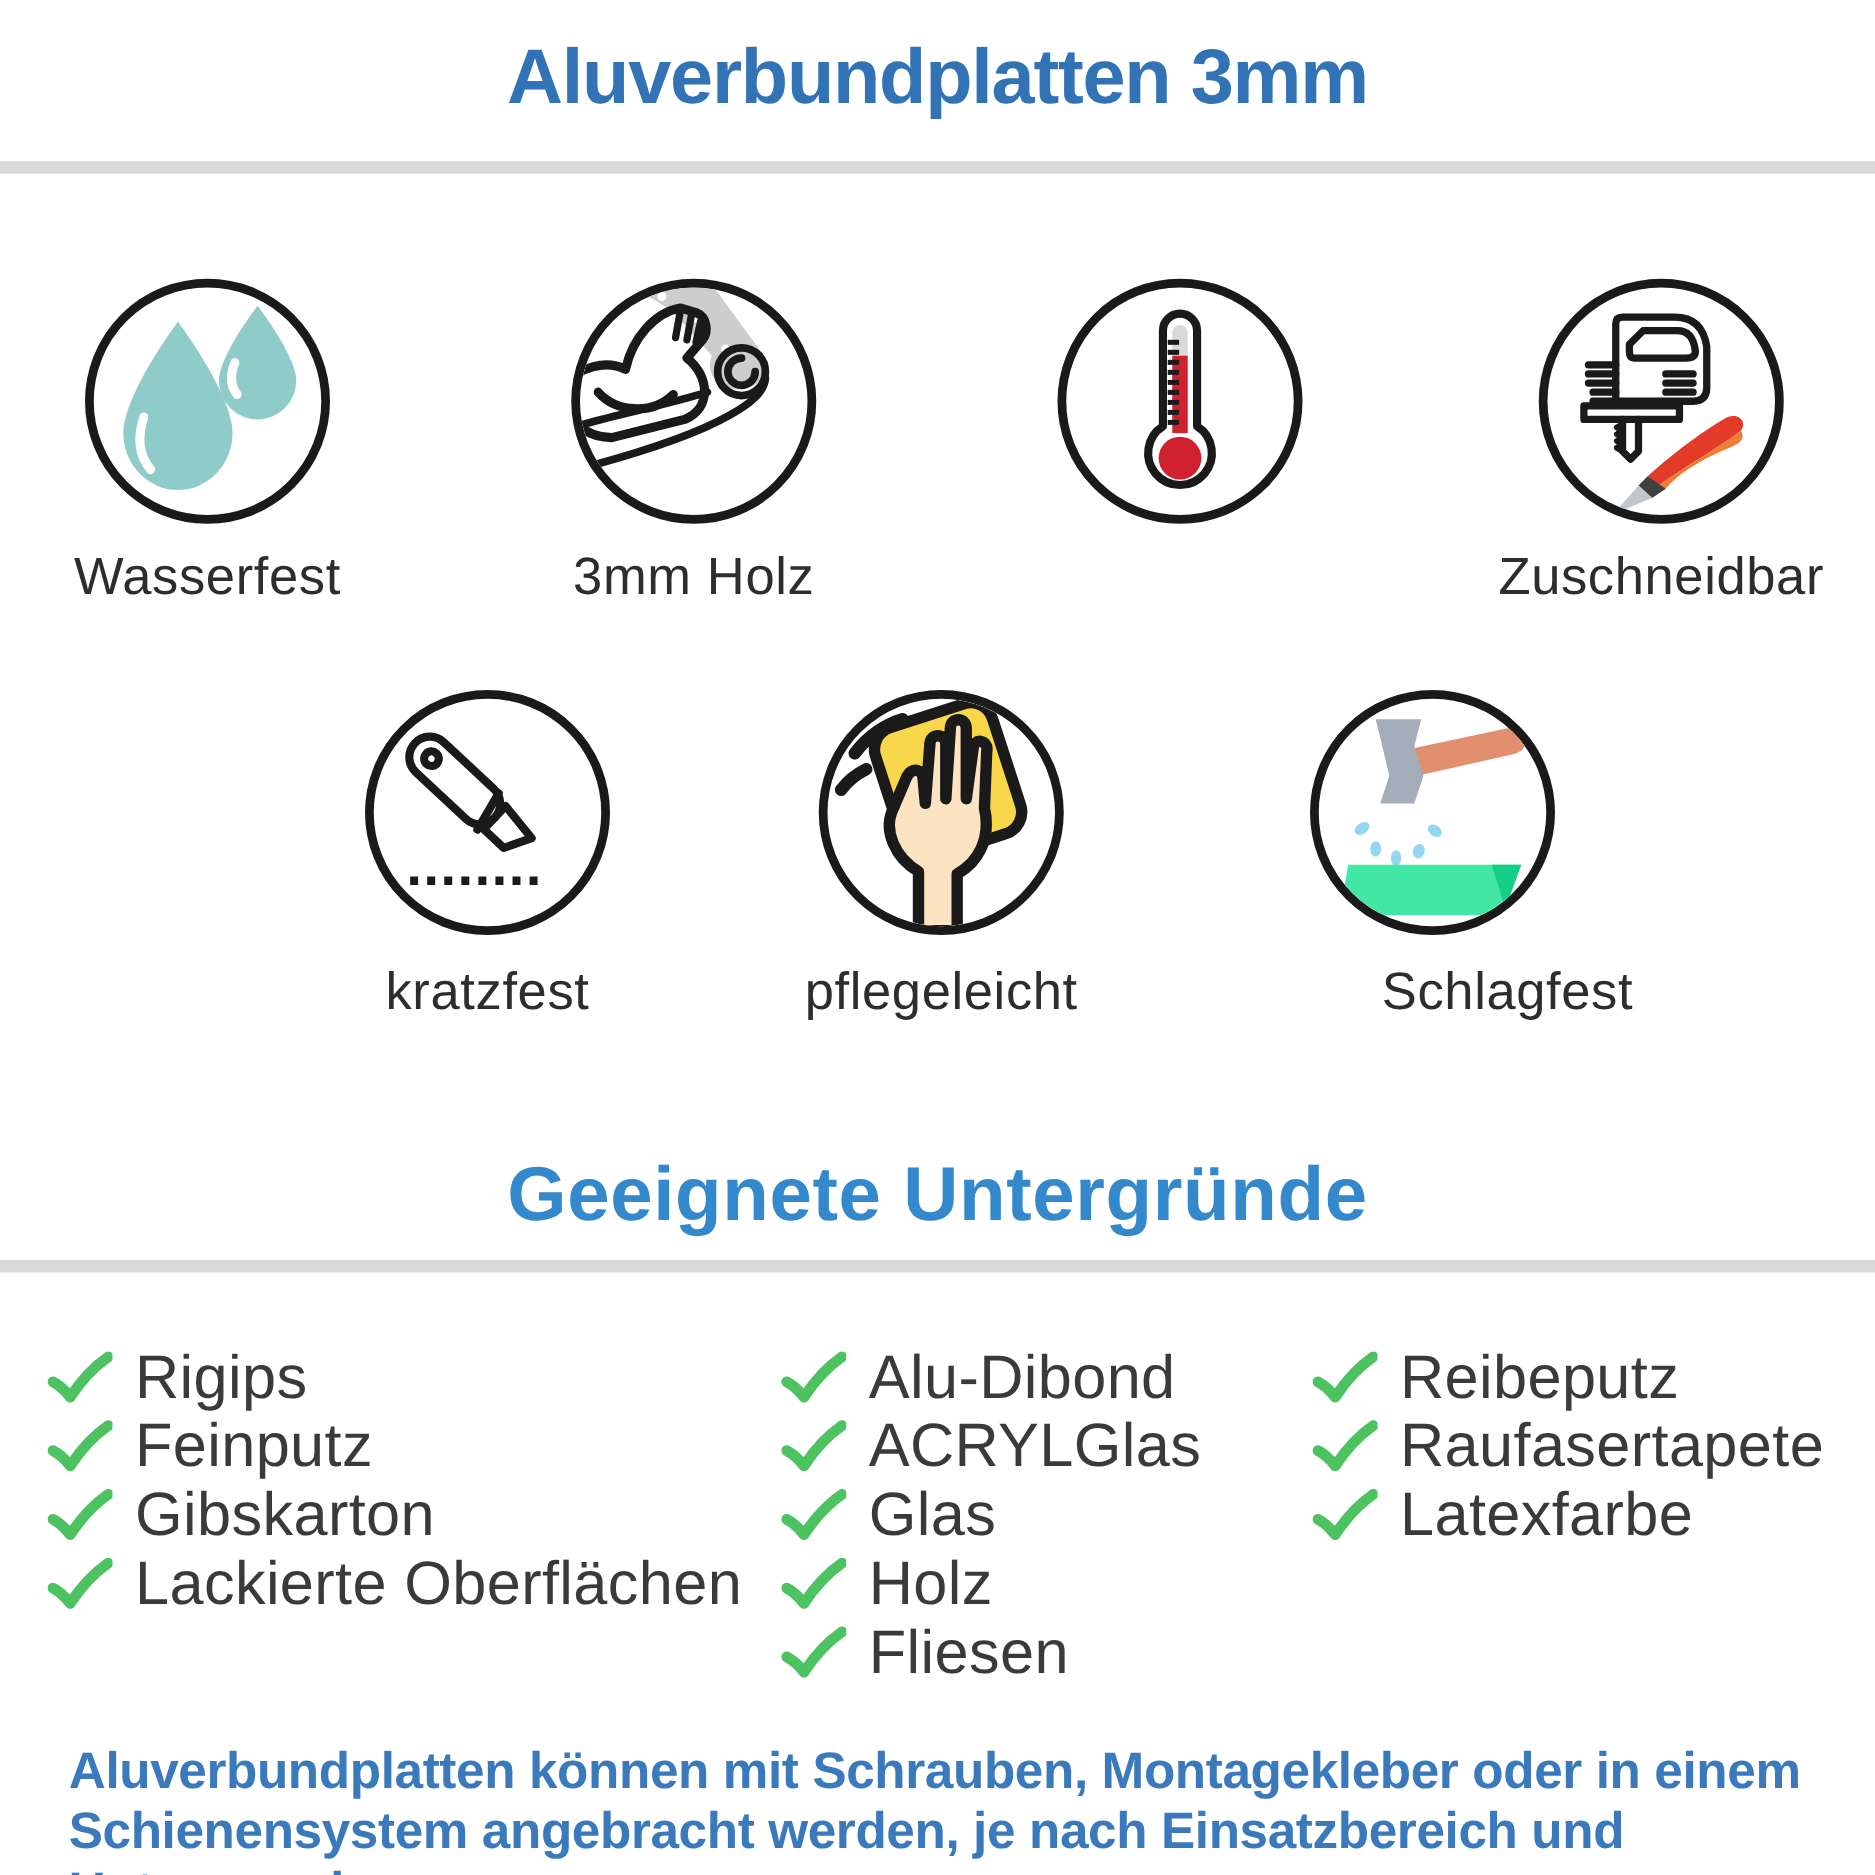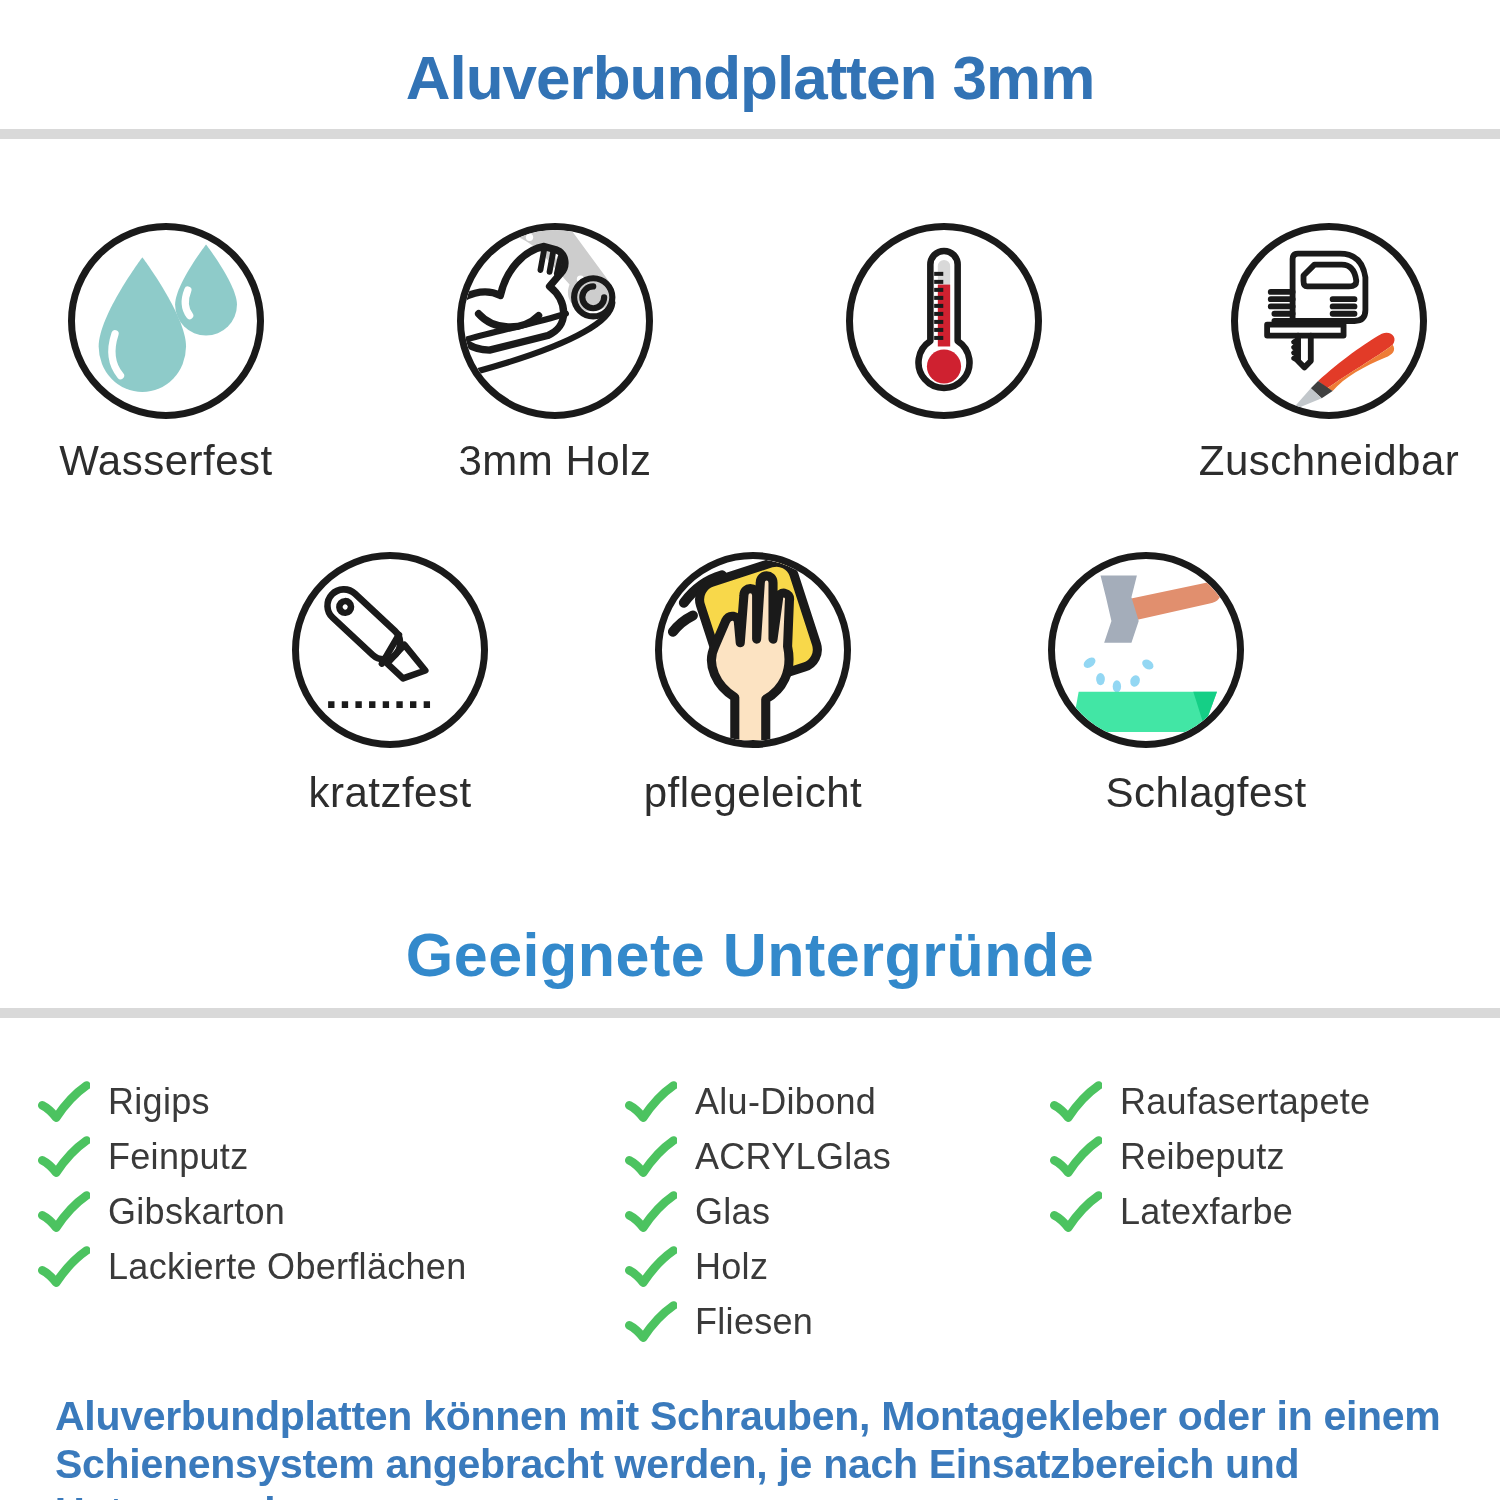--- a/index.html
+++ b/index.html
@@ -24,21 +24,21 @@
     --knife-red:#e23b28;
     --knife-orange:#ee7d37;
     --ink:#1a1a1a;
   }
   html,body{margin:0;padding:0;background:#fff;}
   .canvas{
     position:relative;width:1500px;height:1500px;background:#ffffff;overflow:hidden;
     font-family:"Liberation Sans", sans-serif;
   }
   .page-title{
-    position:absolute;top:42px;left:0;width:100%;text-align:center;
+    position:absolute;top:26px;left:0;width:100%;text-align:center;
     font-size:62px;font-weight:600;letter-spacing:-1px;color:var(--heading-blue);
   }
   .section-title{
     position:absolute;top:920px;left:0;width:100%;text-align:center;
     font-size:61px;font-weight:700;letter-spacing:0.5px;color:var(--subheading-blue);
   }
   .divider{position:absolute;left:0;width:100%;height:10px;background:var(--divider-gray);}
   .divider-1{top:129px;}
   .divider-2{top:1008px;}
   .feature-circle{
@@ -49,21 +49,21 @@
   .feature-label{
     position:absolute;width:420px;transform:translateX(-50%);text-align:center;
     font-size:42px;color:var(--label-dark);letter-spacing:0.5px;
   }
   .row1-label{top:437px;}
   .row2-label{top:769px;}
   .sub-col{position:absolute;top:1074px;}
   .sub-row{display:flex;align-items:center;height:55px;gap:18px;}
   .check{width:52px;height:42px;flex:0 0 auto;}
   .check path{stroke:var(--check-green);stroke-width:10;fill:none;stroke-linecap:round;stroke-linejoin:round;}
-  .sub-label{font-size:36px;color:var(--text-dark);letter-spacing:0.3px;white-space:nowrap;}
+  .sub-label{font-size:49px;color:var(--text-dark);letter-spacing:0.3px;white-space:nowrap;}
   .footer-note{
     position:absolute;left:55px;top:1392px;width:1410px;
     font-size:41px;line-height:48px;font-weight:600;letter-spacing:-0.3px;color:var(--footer-blue);
   }
   
   .ink{stroke:var(--ink);fill:none;stroke-linecap:round;stroke-linejoin:round;}
   .drop{fill:var(--drop-teal);}
   .shine{stroke:#fff;stroke-width:4;fill:none;stroke-linecap:round;}
 </style>
 </head>
@@ -263,27 +263,27 @@
         </svg>
       <span class="sub-label">Fliesen</span>
     </div>
   </div>
 
   <div class="sub-col" style="left:1050px;">
     <div class="sub-row">
       <svg class="check" viewBox="0 0 60 48">
           <path d="M5 28 C11 31 17 37 21 42 C31 27 43 14 56 5"></path>
         </svg>
+      <span class="sub-label">Reibeputz</span>
+    </div>
+    <div class="sub-row">
+      <svg class="check" viewBox="0 0 60 48">
+          <path d="M5 28 C11 31 17 37 21 42 C31 27 43 14 56 5"></path>
+        </svg>
       <span class="sub-label">Raufasertapete</span>
-    </div>
-    <div class="sub-row">
-      <svg class="check" viewBox="0 0 60 48">
-          <path d="M5 28 C11 31 17 37 21 42 C31 27 43 14 56 5"></path>
-        </svg>
-      <span class="sub-label">Reibeputz</span>
     </div>
     <div class="sub-row">
       <svg class="check" viewBox="0 0 60 48">
           <path d="M5 28 C11 31 17 37 21 42 C31 27 43 14 56 5"></path>
         </svg>
       <span class="sub-label">Latexfarbe</span>
     </div>
   </div>
 
   <div class="footer-note">

